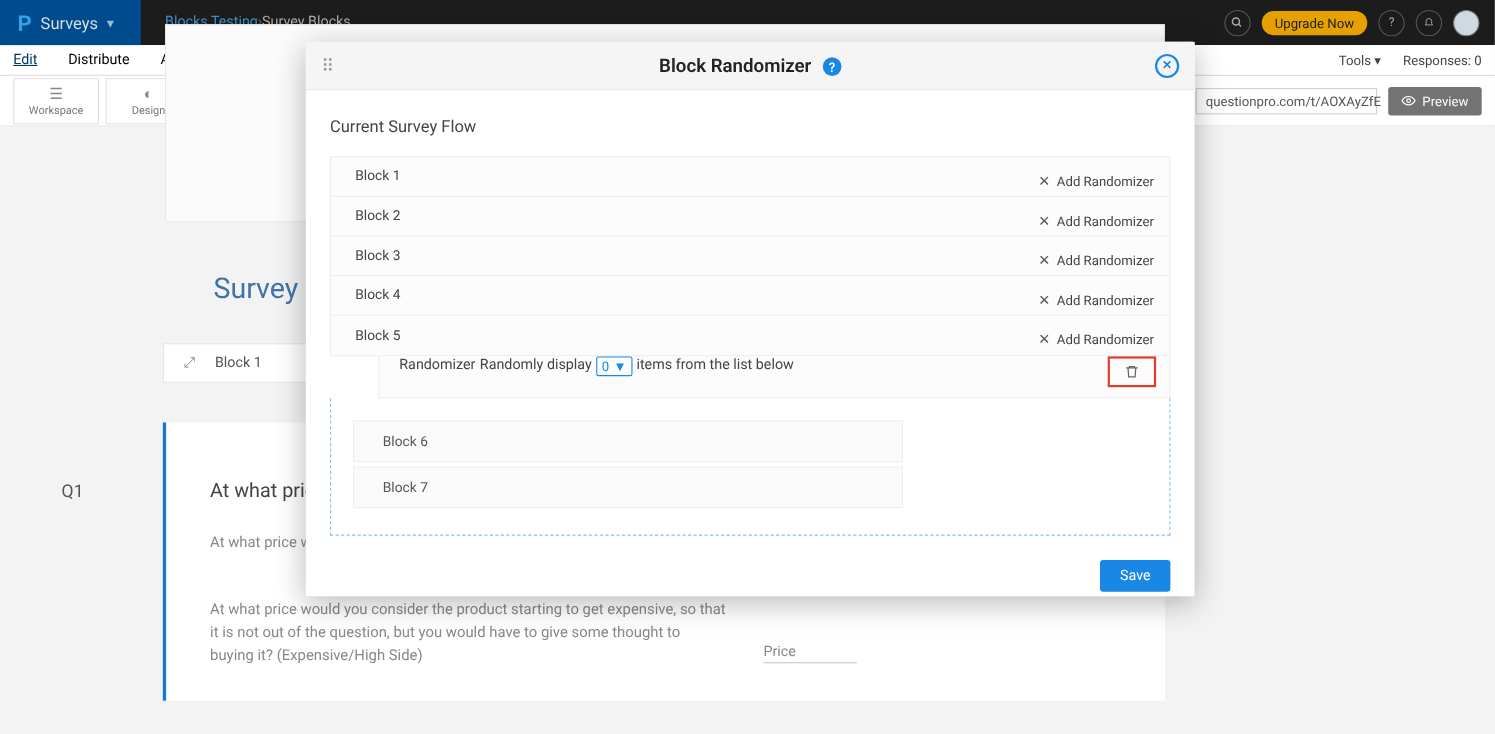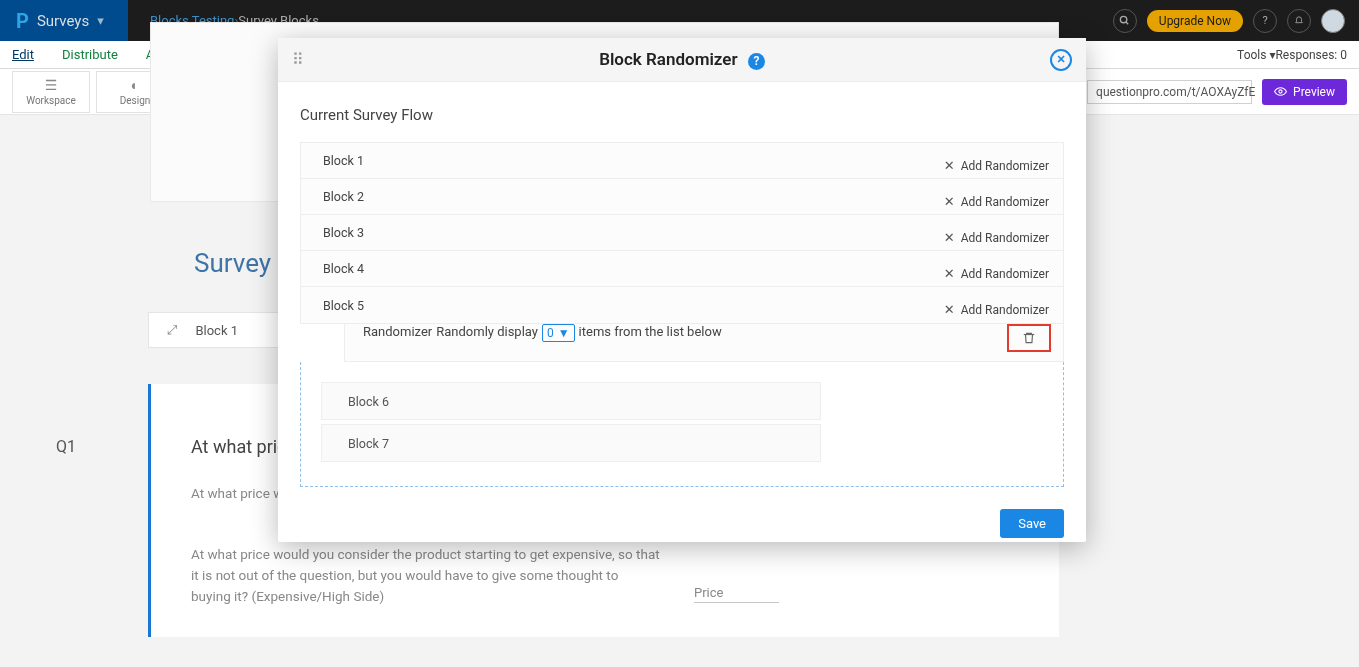--- a/index.html
+++ b/index.html
@@ -79,41 +79,42 @@
   .menubar {
     height: 28px;
     background: #fff;
     border-bottom: 1px solid #d9d9d9;
     display: flex;
     align-items: center;
     padding: 0 12px;
     font-size: 13px;
     gap: 28px;
   }
-  .menubar .item { color: #15803d; cursor: pointer; }
+  .menubar .item { color: #000000; cursor: pointer; }
   .menubar .item.active { text-decoration: underline; color: #003a63; }
   .menubar-right {
     margin-left: auto;
     display: flex;
     align-items: center;
+    gap: 20px;
   }
   .url-box {
     border: 1px solid #d0d0d0;
     height: 24px;
     display: flex;
     align-items: center;
     padding: 0 8px;
     font-size: 12px;
     color: #555;
     width: 165px;
     gap: 32px;
   }
   .responses { color: #444; font-size: 12px; }
   .preview-btn {
-    background: #6d28d9;
+    background: #737373;
     color: #fff;
     height: 26px;
     padding: 0 12px;
     border-radius: 3px;
     display: flex;
     align-items: center;
     gap: 6px;
     font-size: 12px;
     cursor: pointer;
   }

